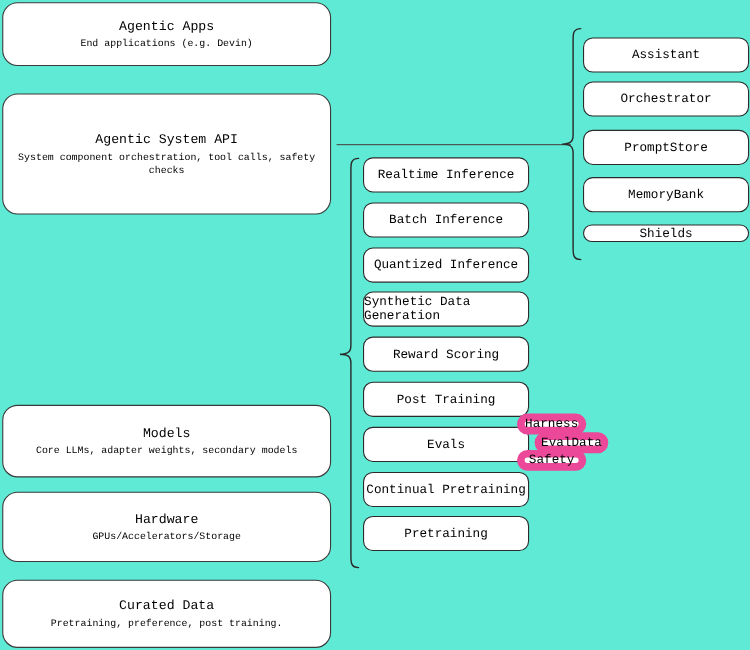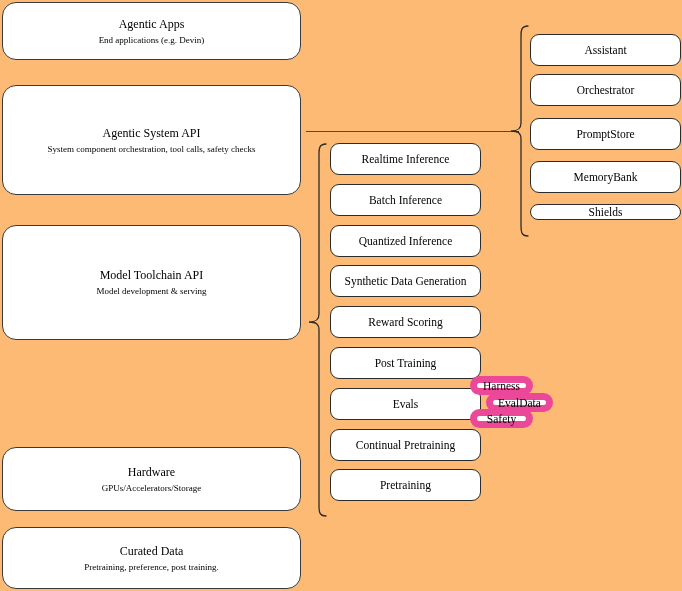--- a/index.html
+++ b/index.html
@@ -4,22 +4,22 @@
 <style>
   html, body {
     margin: 0;
     padding: 0;
     background: #ffffff;
   }
   #canvas {
     position: relative;
     width: 682px;
     height: 591px;
-    background: #fdba74;
-    font-family: Liberation Serif, serif;
+    background: #5eead4;
+    font-family: Liberation Mono, monospace;
     color: #000000;
     overflow: hidden;
   }
 
   
   .stack-box {
     position: absolute;
     box-sizing: border-box;
     border: 1px solid #3a3a3a;
     border-radius: 14px;
@@ -94,25 +94,25 @@
   <div class="stack-box" style="left:2px; top:2px; width:299px; height:58px;">
     <div class="stack-title">Agentic Apps</div>
     <div class="stack-sub">End applications (e.g. Devin)</div>
   </div>
 
   <div class="stack-box" style="left:2px; top:85px; width:299px; height:110px;">
     <div class="stack-title">Agentic System API</div>
     <div class="stack-sub">System component orchestration, tool calls, safety checks</div>
   </div>
 
-  <div class="stack-box" style="left:2px; top:225px; width:299px; height:115px;">
-    <div class="stack-title">Model Toolchain API</div>
-    <div class="stack-sub">Model development &amp; serving</div>
+
+  <div class="stack-box" style="left:2px; top:368px; width:299px; height:66px;">
+    <div class="stack-title">Models</div>
+    <div class="stack-sub">Core LLMs, adapter weights, secondary models</div>
   </div>
-
 
   <div class="stack-box" style="left:2px; top:447px; width:299px; height:64px;">
     <div class="stack-title">Hardware</div>
     <div class="stack-sub">GPUs/Accelerators/Storage</div>
   </div>
 
   <div class="stack-box" style="left:2px; top:527px; width:299px; height:62px;">
     <div class="stack-title">Curated Data</div>
     <div class="stack-sub">Pretraining, preference, post training.</div>
   </div>

